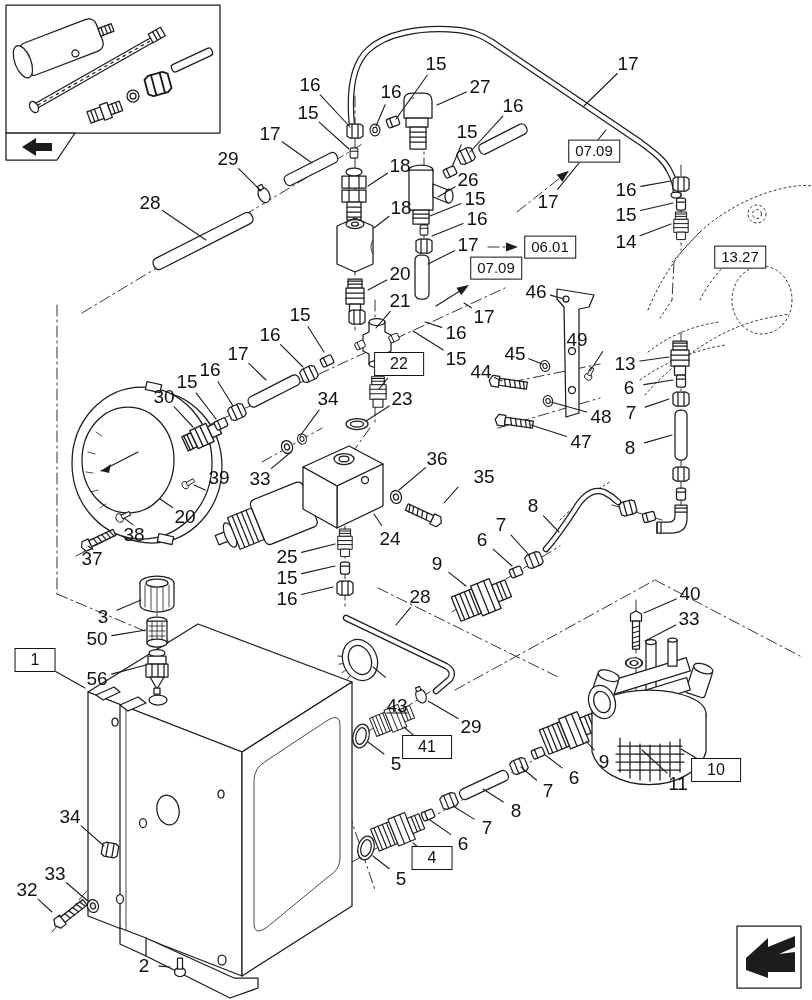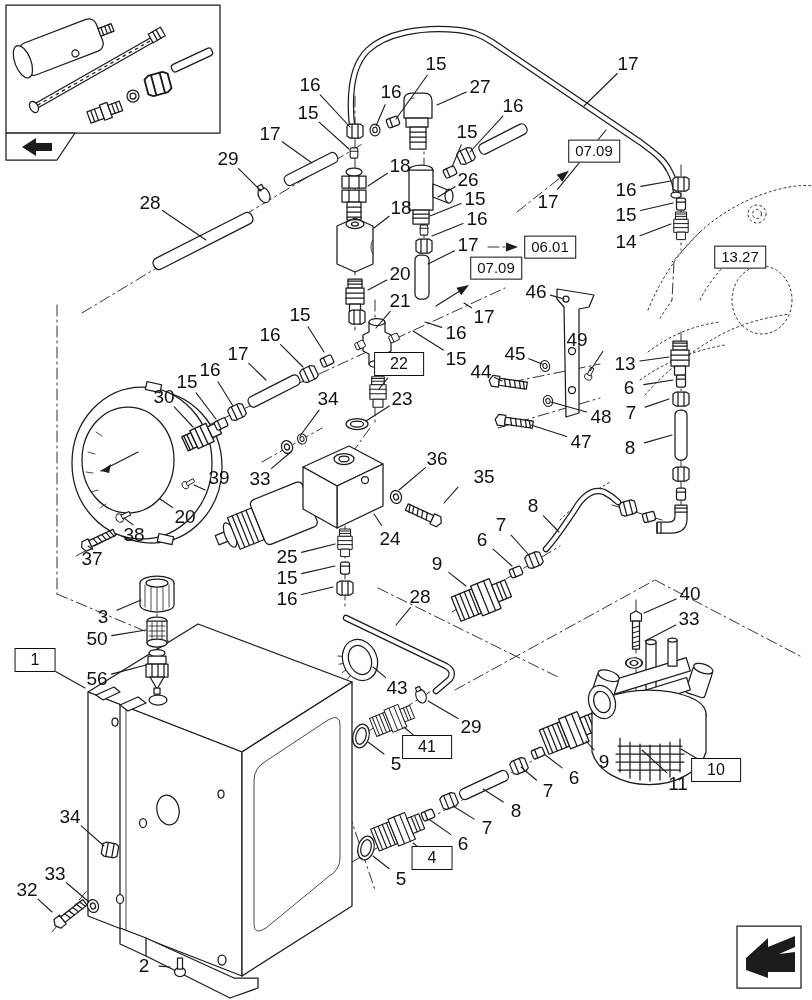--- a/index.html
+++ b/index.html
@@ -607,21 +607,21 @@
       <div class="callout" style="left: 164px; top: 396px;">30</div>
       <div class="callout" style="left: 187px; top: 381px;">15</div>
       <div class="callout" style="left: 210px; top: 369px;">16</div>
       <div class="callout" style="left: 134px; top: 534px;">38</div>
       <div class="callout" style="left: 92px; top: 558px;">37</div>
       <div class="callout" style="left: 437px; top: 563px;">9</div>
       <div class="callout" style="left: 482px; top: 539px;">6</div>
       <div class="callout" style="left: 501px; top: 524px;">7</div>
       <div class="callout" style="left: 533px; top: 505px;">8</div>
       <div class="callout" style="left: 420px; top: 596px;">28</div>
-      <div class="callout" style="left: 397px; top: 687px;">43</div>
+      <div class="callout" style="left: 397px; top: 705px; text-decoration: underline;">43</div>
       <div class="callout" style="left: 471px; top: 726px;">29</div>
       <div class="callout" style="left: 396px; top: 763px;">5</div>
       <div class="callout" style="left: 690px; top: 593px;">40</div>
       <div class="callout" style="left: 689px; top: 618px;">33</div>
       <div class="callout" style="left: 604px; top: 761px;">9</div>
       <div class="callout" style="left: 574px; top: 777px;">6</div>
       <div class="callout" style="left: 548px; top: 790px;">7</div>
       <div class="callout" style="left: 516px; top: 810px;">8</div>
       <div class="callout" style="left: 487px; top: 827px;">7</div>
       <div class="callout" style="left: 463px; top: 843px;">6</div>

